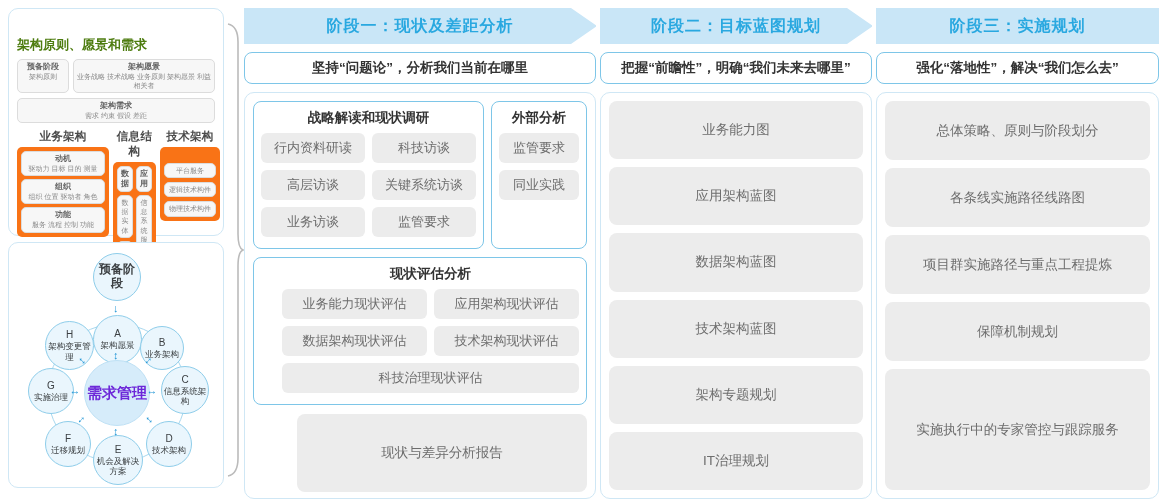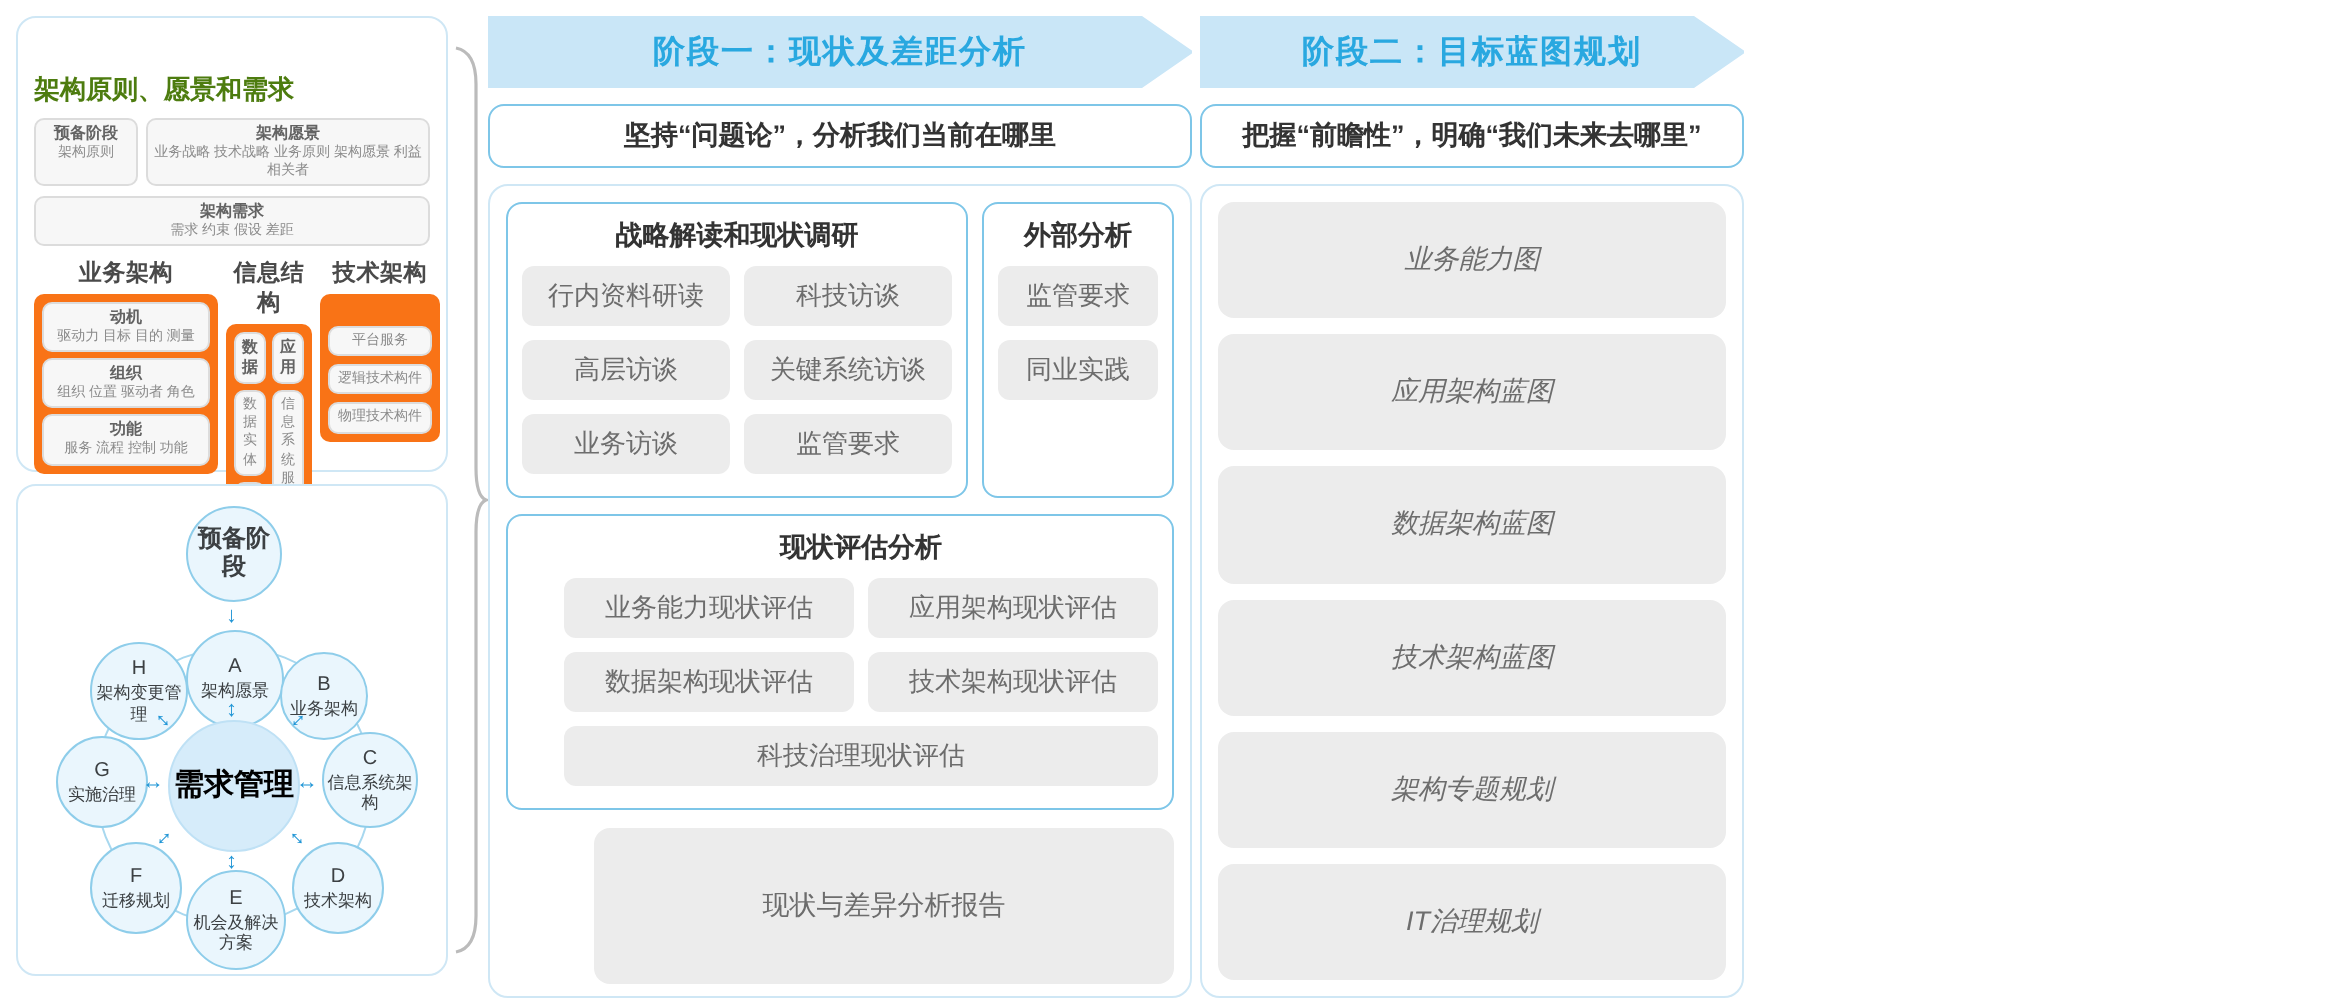--- a/index.html
+++ b/index.html
@@ -51,21 +51,21 @@
   
   .circles { position:absolute; inset:0; }
   .circ {
     position:absolute; border-radius:50%; display:flex; flex-direction:column;
     align-items:center; justify-content:center; text-align:center;
     border:1px solid #8ecdea; background:#eaf6fd; color:#3c4043;
     font-size:8.5px; line-height:1.2;
   }
   .circ .cap { font-size:10px; }
   .circ-center {
-    background:#d6ecfa; border:1px solid #bfe1f5; color:#000000;
+    background:#d6ecfa; border:1px solid #bfe1f5; color:#6d28d9;
     font-size:15px; font-weight:bold; line-height:1.15;
   }
   .arw { position:absolute; color:#2196d6; font-size:11px; line-height:1; }
 
   
   .phase { position:absolute; top:8px; }
   .p1 { left:244px; width:352px; }
   .p2 { left:600px; width:272px; }
   .p3 { left:876px; width:283px; }
 
@@ -104,21 +104,21 @@
   }
   .g2 { display:flex; gap:7px; margin-bottom:7px; }
   .g2 > .gchip { flex:1; height:30px; }
   .gfull { height:30px; margin-bottom:7px; }
 
   .report { background:#ececec; border-radius:8px; color:#6d6d6d;
     display:flex; align-items:center; justify-content:center; font-size:13.5px; }
 
   .stackitem { background:#ececec; border-radius:8px; color:#6d6d6d;
     display:flex; align-items:center; justify-content:center; text-align:center;
-    font-size:13.5px;font-style:italic; }
+    font-size:13.5px; }
 
   
   .brace { position:absolute; left:224px; top:20px; width:20px; height:460px; }
 </style>
 </head>
 <body>
 
 <div class="page">
 
   <div class="left-col">
@@ -335,14 +335,27 @@
     <div class="body-card flowcol">
       <div class="stackitem" style="flex:1;">业务能力图</div>
       <div class="stackitem" style="flex:1;">应用架构蓝图</div>
       <div class="stackitem" style="flex:1;">数据架构蓝图</div>
       <div class="stackitem" style="flex:1;">技术架构蓝图</div>
       <div class="stackitem" style="flex:1;">架构专题规划</div>
       <div class="stackitem" style="flex:1;">IT治理规划</div>
     </div>
   </div>
 
+  <div class="phase p3">
+    <div class="banner">
+      <span>阶段三：实施规划</span>
+    </div>
+    <div class="subtitle">强化“落地性”，解决“我们怎么去”</div>
+    <div class="body-card flowcol">
+      <div class="stackitem" style="flex:1;">总体策略、原则与阶段划分</div>
+      <div class="stackitem" style="flex:1;">各条线实施路径线路图</div>
+      <div class="stackitem" style="flex:1;">项目群实施路径与重点工程提炼</div>
+      <div class="stackitem" style="flex:1;">保障机制规划</div>
+      <div class="stackitem" style="flex:2.05;">实施执行中的专家管控与跟踪服务</div>
+    </div>
+  </div>
 
 </div>
 
 </body></html>

